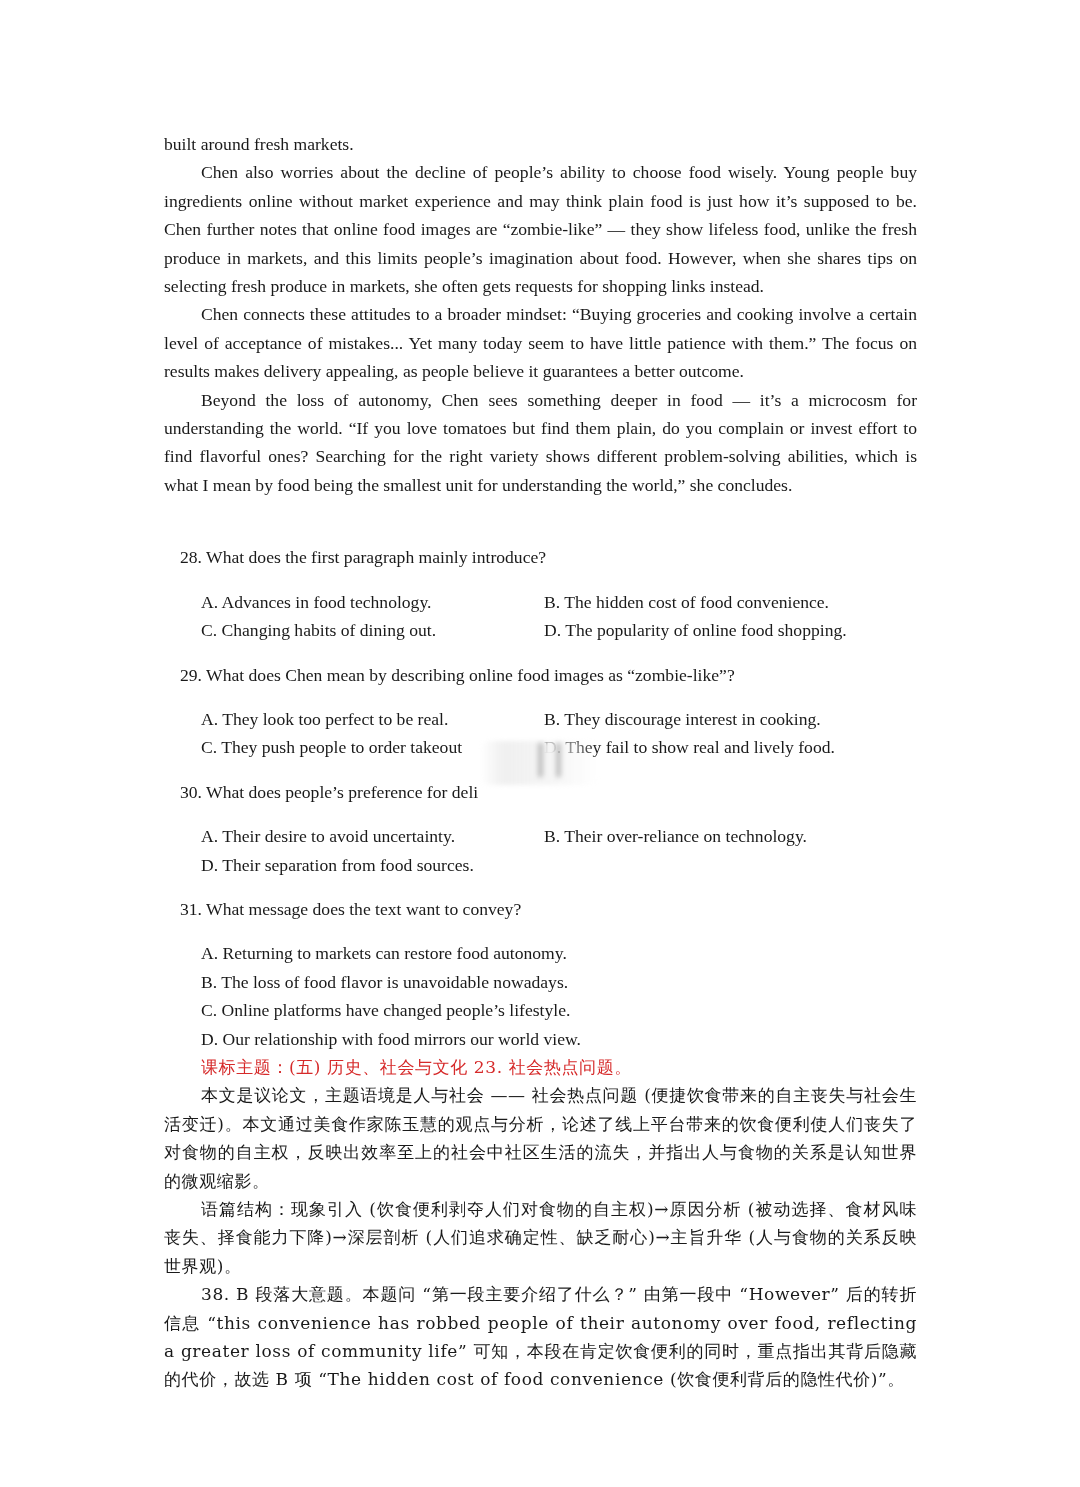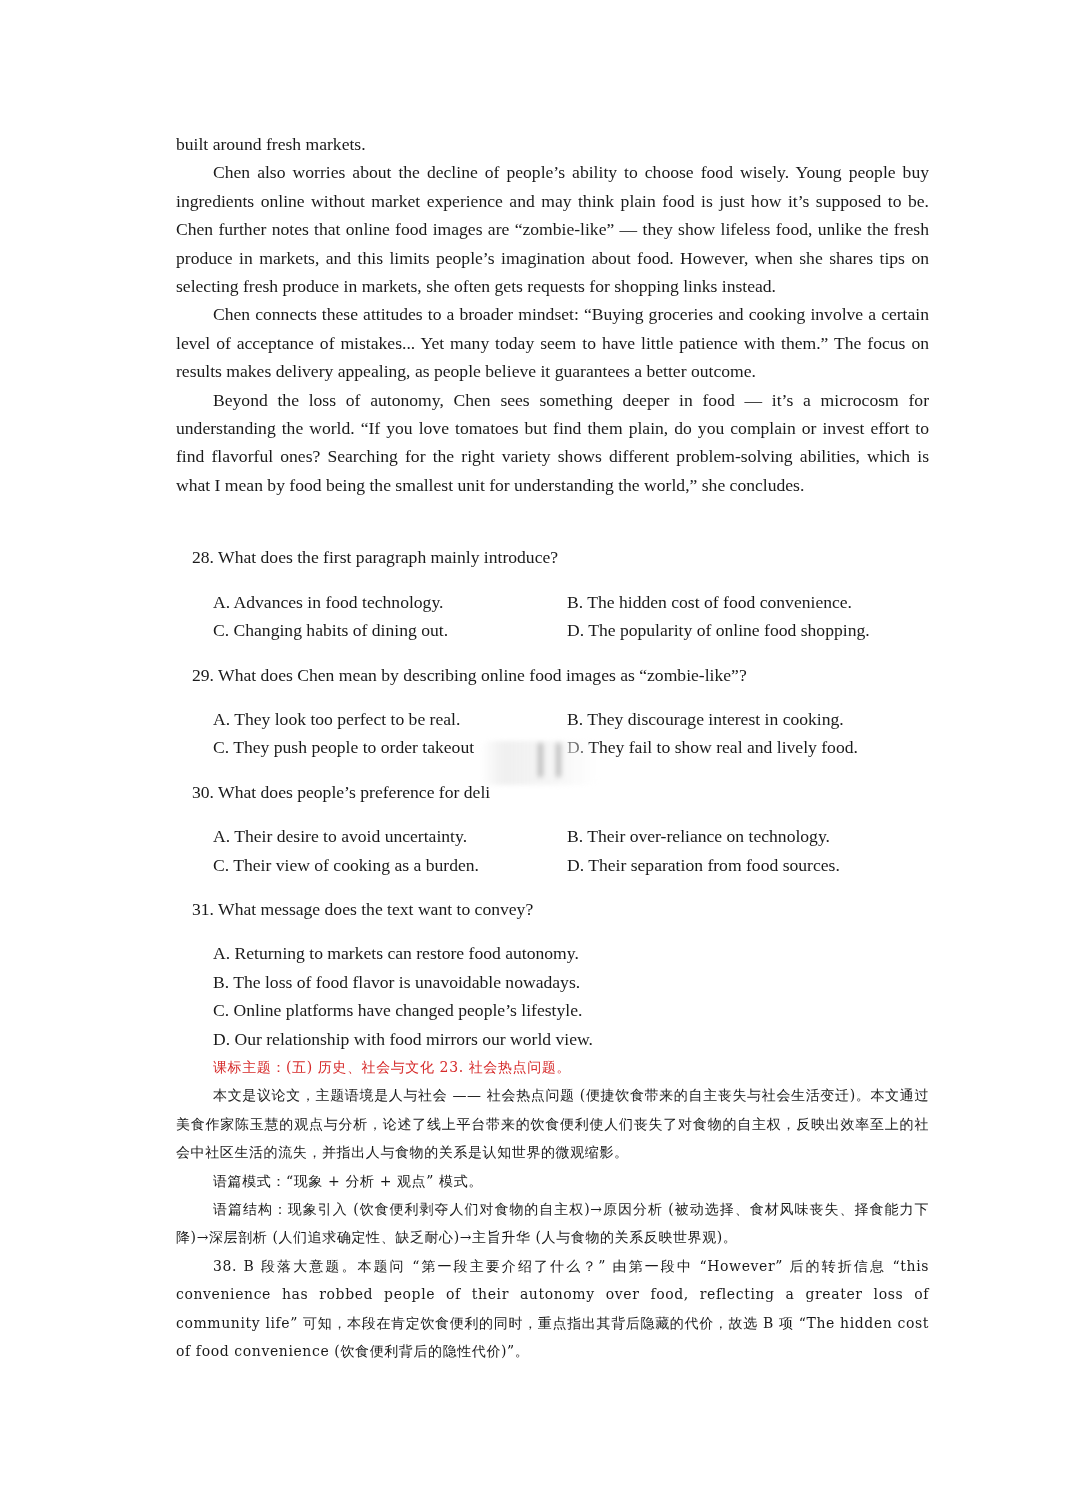--- a/index.html
+++ b/index.html
@@ -10,56 +10,55 @@
     body {
       width: 1080px;
       height: 1487px;
       position: relative;
       overflow: hidden;
       font-family: "Liberation Serif", "DejaVu Serif", serif;
       color: #1a1a1a;
     }
     .page {
       position: absolute;
-      left: 176px;
+      left: 164px;
       top: 130px;
       width: 753px;
       font-size: 17.6px;
       line-height: 28.4px;
     }
     .p {
       margin: 0;
       text-align: justify;
       text-align-last: left;
     }
     .indent { text-indent: 37px; }
     .gap { height: 28px; }
     .q-stem { margin: 16px; }
     .opt-row {
       display: flex;
       margin: 0;
       padding-left: 37px;
-      gap: 11px;
     }
     .opt-row .opt {
       white-space: nowrap;
     }
     .opt-row .opt.left { width: 343px; }
     .opt-single {
       margin: 0;
       padding-left: 37px;
     }
     .red {
       color: #d62a2a;
       margin: 0;
       padding-left: 37px;
     }
     .cn {
       font-family: "DejaVu Serif", "Liberation Serif", serif;
-      font-size: 14px;
+      font-size: 17px;
       letter-spacing: 0.6px;
     }
     .watermark {
       position: absolute;
       left: 480px;
       top: 741px;
       width: 118px;
       height: 44px;
       background: linear-gradient(90deg, rgba(255,255,255,0) 0%, rgba(238,238,238,0.9) 20%, rgba(245,245,245,0.95) 60%, rgba(255,255,255,0) 100%);
       border-radius: 10px;
@@ -111,37 +110,35 @@
     </div>
   </div>
 
   <div>
     <p class="q-stem">30. What does people’s preference for deli</p>
     <div class="opt-row">
       <span class="opt left">A. Their desire to avoid uncertainty.</span>
       <span class="opt">B. Their over-reliance on technology.</span>
     </div>
     <div class="opt-row">
-      <span class="opt left">C. Their view of cooking as a burden.</span>
       <span class="opt">D. Their separation from food sources.</span>
     </div>
   </div>
 
   <div>
     <p class="q-stem">31. What message does the text want to convey?</p>
     <p class="opt-single">A. Returning to markets can restore food autonomy.</p>
     <p class="opt-single">B. The loss of food flavor is unavoidable nowadays.</p>
     <p class="opt-single">C. Online platforms have changed people’s lifestyle.</p>
     <p class="opt-single">D. Our relationship with food mirrors our world view.</p>
   </div>
 
   <p class="red cn">课标主题：(五) 历史、社会与文化  23. 社会热点问题。</p>
 
   <p class="p indent cn">本文是议论文，主题语境是人与社会 —— 社会热点问题 (便捷饮食带来的自主丧失与社会生活变迁)。本文通过美食作家陈玉慧的观点与分析，论述了线上平台带来的饮食便利使人们丧失了对食物的自主权，反映出效率至上的社会中社区生活的流失，并指出人与食物的关系是认知世界的微观缩影。</p>
-  <p class="p indent cn">语篇模式：“现象 + 分析 + 观点” 模式。</p>
   <p class="p indent cn">语篇结构：现象引入 (饮食便利剥夺人们对食物的自主权)→原因分析 (被动选择、食材风味丧失、择食能力下降)→深层剖析 (人们追求确定性、缺乏耐心)→主旨升华 (人与食物的关系反映世界观)。</p>
   <p class="p indent cn">38. B  段落大意题。本题问 “第一段主要介绍了什么？” 由第一段中 “However” 后的转折信息 “this convenience has robbed people of their autonomy over food, reflecting a greater loss of community life” 可知，本段在肯定饮食便利的同时，重点指出其背后隐藏的代价，故选 B 项 “The hidden cost of food convenience (饮食便利背后的隐性代价)”。</p>
 </div>
 
 <div class="watermark">
   <div class="bar" style="left:58px;"></div>
   <div class="bar" style="left:76px;"></div>
 </div>
 
 </body></html>

